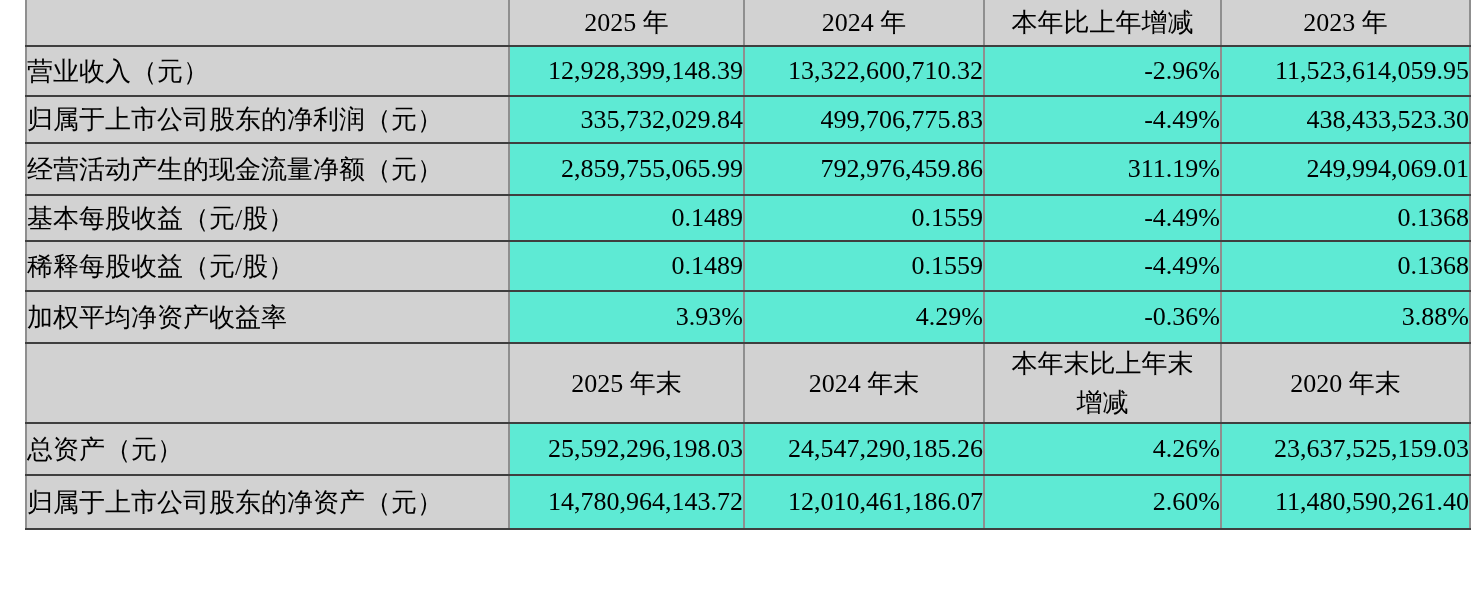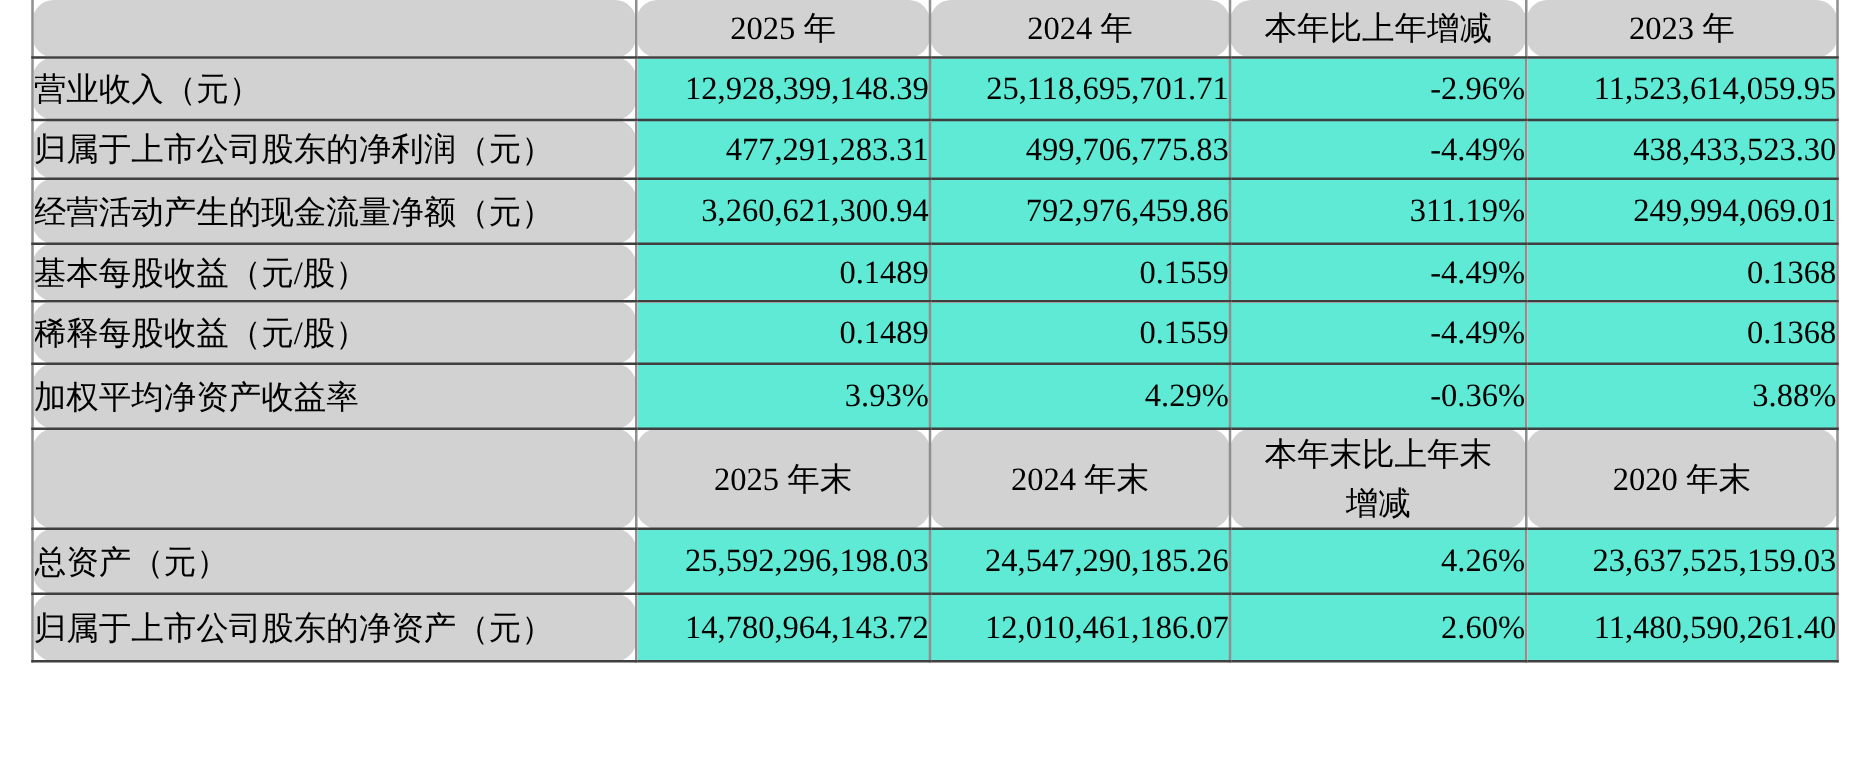--- a/index.html
+++ b/index.html
@@ -31,21 +31,20 @@
     vertical-align: middle;
     padding: 0;
     overflow: hidden;
     background: #5eead4;
   }
   table.fin tr.first-row td, table.fin tr.first-row th {
     border-top: none;
   }
   .gray {
     background: #d2d2d2 !important;
-    border-radius: 17px;
   }
   .lbl {
     text-align: left;
     padding-left: 13px;
     padding-right: 18px;
     line-height: 39px;
   }
   .num {
     text-align: right;
     padding-right: 10px;
@@ -87,37 +86,37 @@
             <div class="hw">本年比上年增减</div>
           </th>
       <th class="gray hdr">
             <div class="hw">2023 年</div>
           </th>
     </tr>
 
     <tr style="height:50px">
       <td class="gray lbl">营业收入（元）</td>
       <td class="num">12,928,399,148.39</td>
-      <td class="num">25,118,695,701.71</td>
+      <td class="num">13,322,600,710.32</td>
       <td class="num">-2.96%</td>
       <td class="num">11,523,614,059.95</td>
     </tr>
 
     <tr style="height:47px">
       <td class="gray lbl">归属于上市公司股东的净利润（元）</td>
-      <td class="num">477,291,283.31</td>
+      <td class="num">335,732,029.84</td>
       <td class="num">499,706,775.83</td>
       <td class="num">-4.49%</td>
       <td class="num">438,433,523.30</td>
     </tr>
 
 
     <tr style="height:52px">
       <td class="gray lbl">经营活动产生的现金流量净额（元）</td>
-      <td class="num">3,260,621,300.94</td>
+      <td class="num">2,859,755,065.99</td>
       <td class="num">792,976,459.86</td>
       <td class="num">311.19%</td>
       <td class="num">249,994,069.01</td>
     </tr>
 
     <tr style="height:46px">
       <td class="gray lbl">基本每股收益（元/股）</td>
       <td class="num">0.1489</td>
       <td class="num">0.1559</td>
       <td class="num">-4.49%</td>

